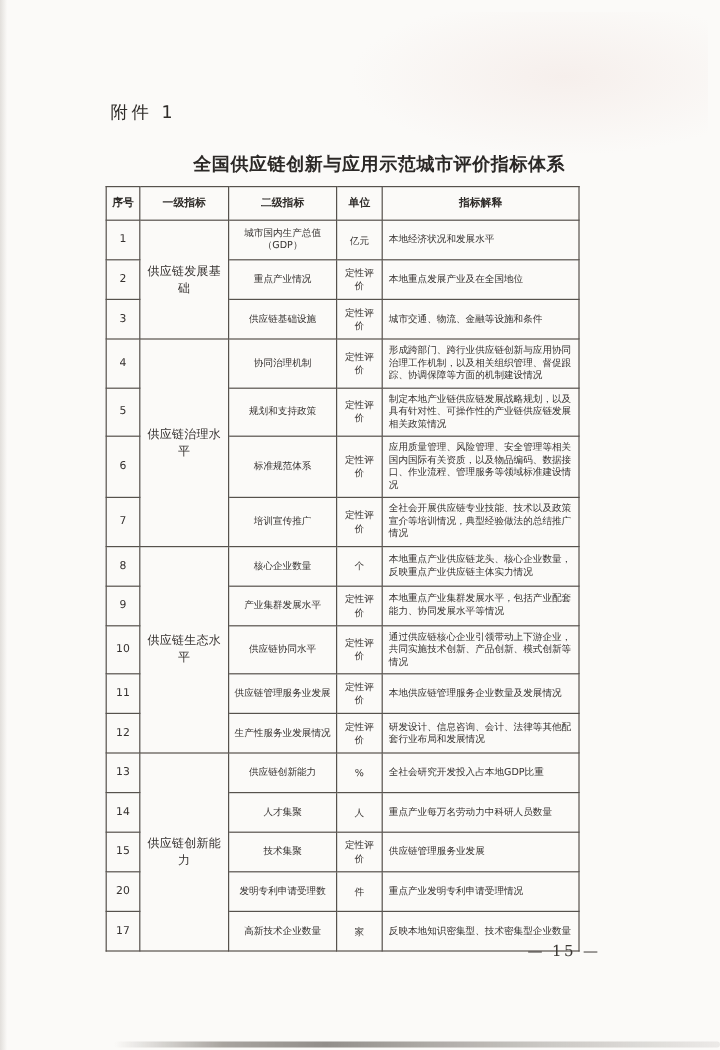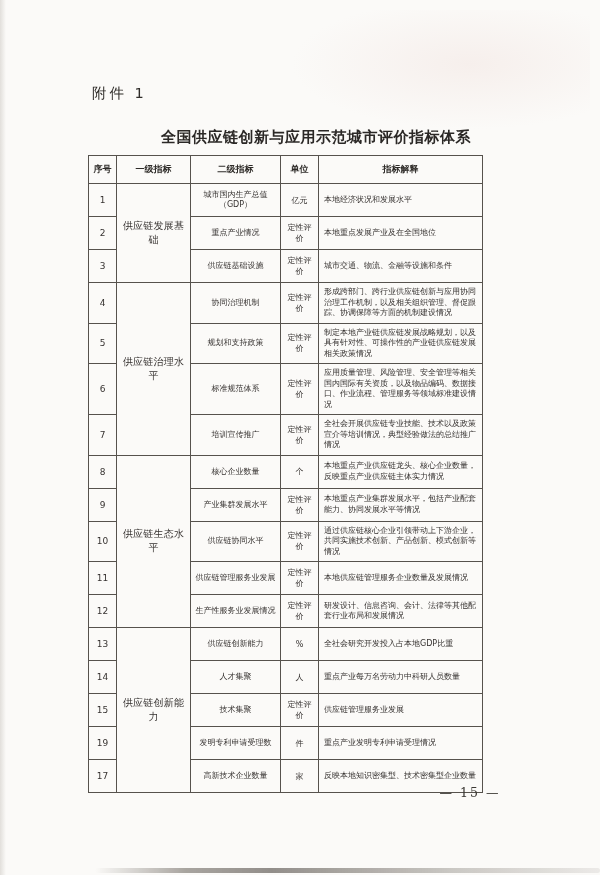--- a/index.html
+++ b/index.html
@@ -191,21 +191,21 @@
           <td class="col-unit">人</td>
           <td class="col-expl">重点产业每万名劳动力中科研人员数量</td>
         </tr>
         <tr>
           <td class="col-no">15</td>
           <td class="col-secondary">技术集聚</td>
           <td class="col-unit">定性评价</td>
           <td class="col-expl">供应链管理服务业发展</td>
         </tr>
         <tr>
-          <td class="col-no">19</td>
+          <td class="col-no">20</td>
           <td class="col-secondary">发明专利申请受理数</td>
           <td class="col-unit">件</td>
           <td class="col-expl">重点产业发明专利申请受理情况</td>
         </tr>
         <tr>
           <td class="col-no">17</td>
           <td class="col-secondary">高新技术企业数量</td>
           <td class="col-unit">家</td>
           <td class="col-expl">反映本地知识密集型、技术密集型企业数量</td>
         </tr>

